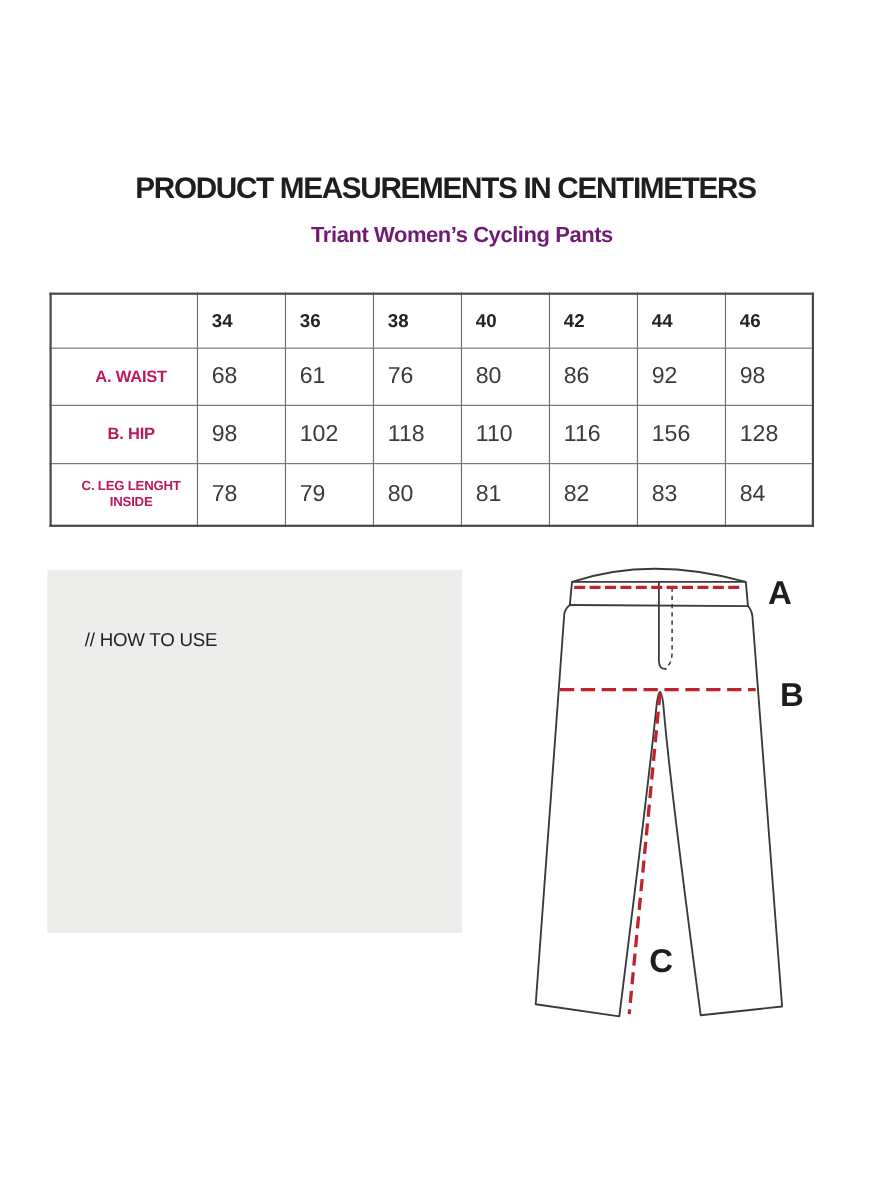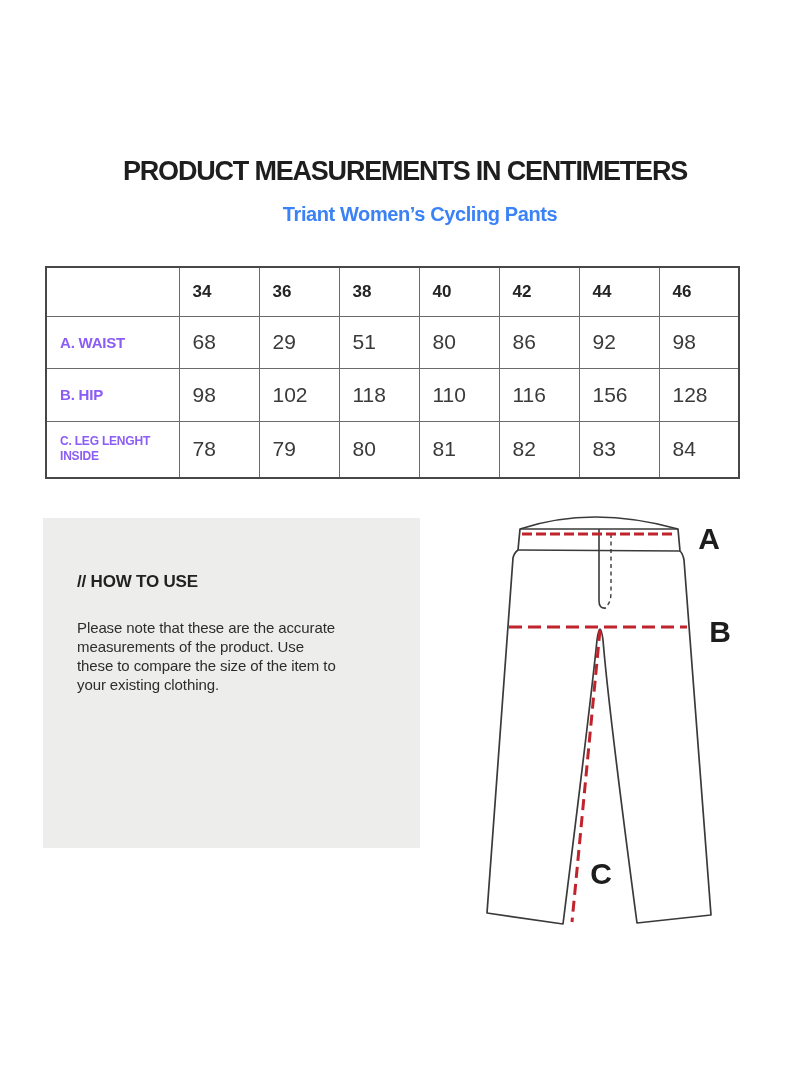--- a/index.html
+++ b/index.html
@@ -12,50 +12,50 @@
 
   
   .page-title {
     position:absolute; left:0; right:0; top:156px;
     text-align:center; font-size:27px; font-weight:700;
     letter-spacing:-1.2px; color:#1e1e1e;
   }
   .page-subtitle {
     position:absolute; left:0; right:0; top:203px;
     text-align:center; font-size:20px; font-weight:700;
-    letter-spacing:-0.4px; color:#3b82f6;margin-left:30px;
+    letter-spacing:-0.4px; color:#701a75;margin-left:30px;
   }
 
   
   .table-wrap { position:absolute; left:45px; top:266px; width:695px; }
   table.size-table {
     width:100%; border-collapse:collapse; table-layout:fixed;
     border:2px solid #474747;
     padding-left:23px;
   }
   table.size-table td {
     border:1px solid #6b6b6b;
     vertical-align:middle; padding-left:13px; background:#ffffff;
   }
   tr.r-head  { height:49px; }
   tr.r-waist { height:52px; }
   tr.r-hip   { height:53px; }
   tr.r-leg   { height:57px;margin-top:36px; }
   .size-head { font-size:17px; font-weight:700; color:#242424; }
-  .row-label { font-size:15px; font-weight:700; color:#8b5cf6; letter-spacing:-0.2px; }
+  .row-label { font-size:15px; font-weight:700; color:#be185d; letter-spacing:-0.2px;text-align:center; }
   .row-label.small { font-size:12px; line-height:1.3; white-space:pre-line; }
   .val { font-size:21px; font-weight:400; color:#3a3a3a; }
 
   
   .howto-panel {
     position:absolute; left:43px; top:518px; width:377px; height:330px;
     background:#ededec; padding:54px 30px 0 34px;
   }
   .howto-heading {
-    font-size:17px; font-weight:700; color:#222222;
+    font-size:17px; font-weight:400; color:#222222;
     letter-spacing:-0.2px; margin-bottom:26px;
   }
   .howto-para {
     font-size:15px; line-height:19px; color:#2d2d2d;
     white-space:pre-line; margin-bottom:19px; letter-spacing:-0.1px;
   }
 
   
   .diagram { position:absolute; left:480px; top:500px; width:265px; height:435px; }
   .measure-label {
@@ -90,22 +90,22 @@
           <td class="size-head">36</td>
           <td class="size-head">38</td>
           <td class="size-head">40</td>
           <td class="size-head">42</td>
           <td class="size-head">44</td>
           <td class="size-head">46</td>
         </tr>
         <tr class="r-waist">
           <td class="row-label">A. WAIST</td>
           <td class="val">68</td>
-          <td class="val">29</td>
-          <td class="val">51</td>
+          <td class="val">61</td>
+          <td class="val">76</td>
           <td class="val">80</td>
           <td class="val">86</td>
           <td class="val">92</td>
           <td class="val">98</td>
         </tr>
         <tr class="r-hip">
           <td class="row-label">B. HIP</td>
           <td class="val">98</td>
           <td class="val">102</td>
           <td class="val">118</td>
@@ -124,24 +124,20 @@
           <td class="val">82</td>
           <td class="val">83</td>
           <td class="val">84</td>
         </tr>
       </tbody>
     </table>
   </div>
 
   <div class="howto-panel">
     <div class="howto-heading">// HOW TO USE</div>
-    <div class="howto-para">Please note that these are the accurate
-measurements of the product. Use
-these to compare the size of the item to
-your existing clothing.</div>
   </div>
 
   <div class="diagram">
     <svg width="265" height="435" viewBox="0 0 265 435">
 
       <path d="M40,29 Q112,5 198,29 L200,51 Q203,54 204,60 L231,415 L157,423
                C146,340 127,190 123,140 Q120,118 117,140
                C112,190 96,320 83,424 L7,413 L33,58 Q34,53 38,50 Z" fill="#ffffff" stroke-width="1.7" stroke-linejoin="round" stroke="#3a3a3a"></path>
 
       <path d="M40,29 L198,29" fill="none" stroke-width="1.6" stroke="#3a3a3a"></path>

